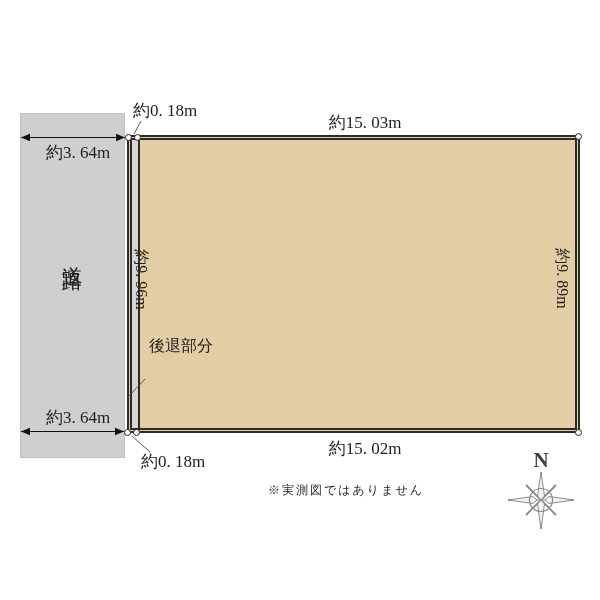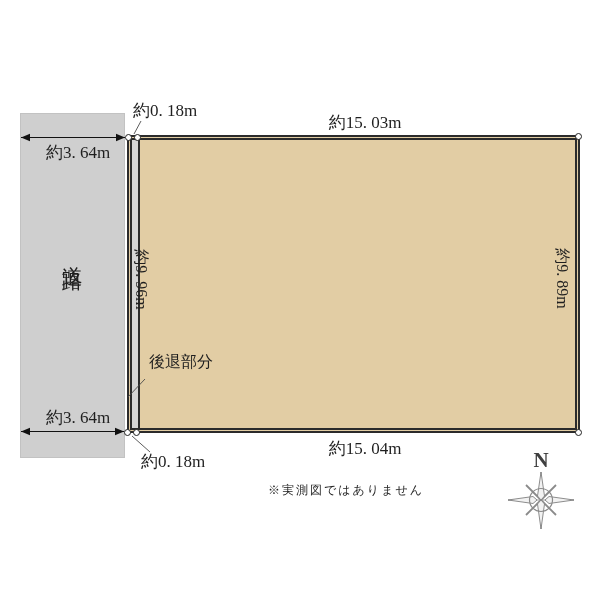--- a/index.html
+++ b/index.html
@@ -50,30 +50,30 @@
   </svg>
 
   <div class="abs vertex" style="left:124.5px;top:133.5px;"></div>
   <div class="abs vertex" style="left:133.5px;top:133.5px;"></div>
   <div class="abs vertex" style="left:574.5px;top:132.5px;"></div>
   <div class="abs vertex" style="left:123.5px;top:428.5px;"></div>
   <div class="abs vertex" style="left:132.5px;top:428.5px;"></div>
   <div class="abs vertex" style="left:574.5px;top:428.5px;"></div>
 
   <div class="abs dim dim-c" style="left:300px;top:111px;width:130px;">約15. 03m</div>
-  <div class="abs dim dim-c" style="left:300px;top:437px;width:130px;">約15. 04m</div>
+  <div class="abs dim dim-c" style="left:300px;top:437px;width:130px;">約15. 02m</div>
   <div class="abs dim dim-c" style="left:28px;top:141px;width:100px;">約3. 64m</div>
   <div class="abs dim dim-c" style="left:28px;top:406px;width:100px;">約3. 64m</div>
   <div class="abs dim" style="left:133px;top:99px;">約0. 18m</div>
   <div class="abs dim" style="left:141px;top:450px;">約0. 18m</div>
   <div class="abs rot90" style="left:100px;top:269px;width:80px;">約9. 96m</div>
   <div class="abs rot90" style="left:521px;top:268px;width:80px;">約9. 89m</div>
 
   <div class="abs note" style="left:138px;top:336px;width:86px;">
-    <span style="display:block;margin-top:16px;">後退部分</span>
+    <span style="display:block;">後退部分</span>
   </div>
 
   <div class="abs footnote" style="left:268px;top:482px;">※実測図ではありません</div>
 
   <svg class="abs" style="left:505px;top:441px;" width="72" height="95" viewBox="0 0 72 95">
     <text class="nlab" x="36" y="26" text-anchor="middle">N</text>
     <g>
       <line x1="36" y1="59" x2="21" y2="44" stroke="#8a8a8a" stroke-width="1.8"></line>
       <line x1="36" y1="59" x2="51" y2="44" stroke="#8a8a8a" stroke-width="1.8"></line>
       <line x1="36" y1="59" x2="21" y2="74" stroke="#8a8a8a" stroke-width="1.8"></line>

